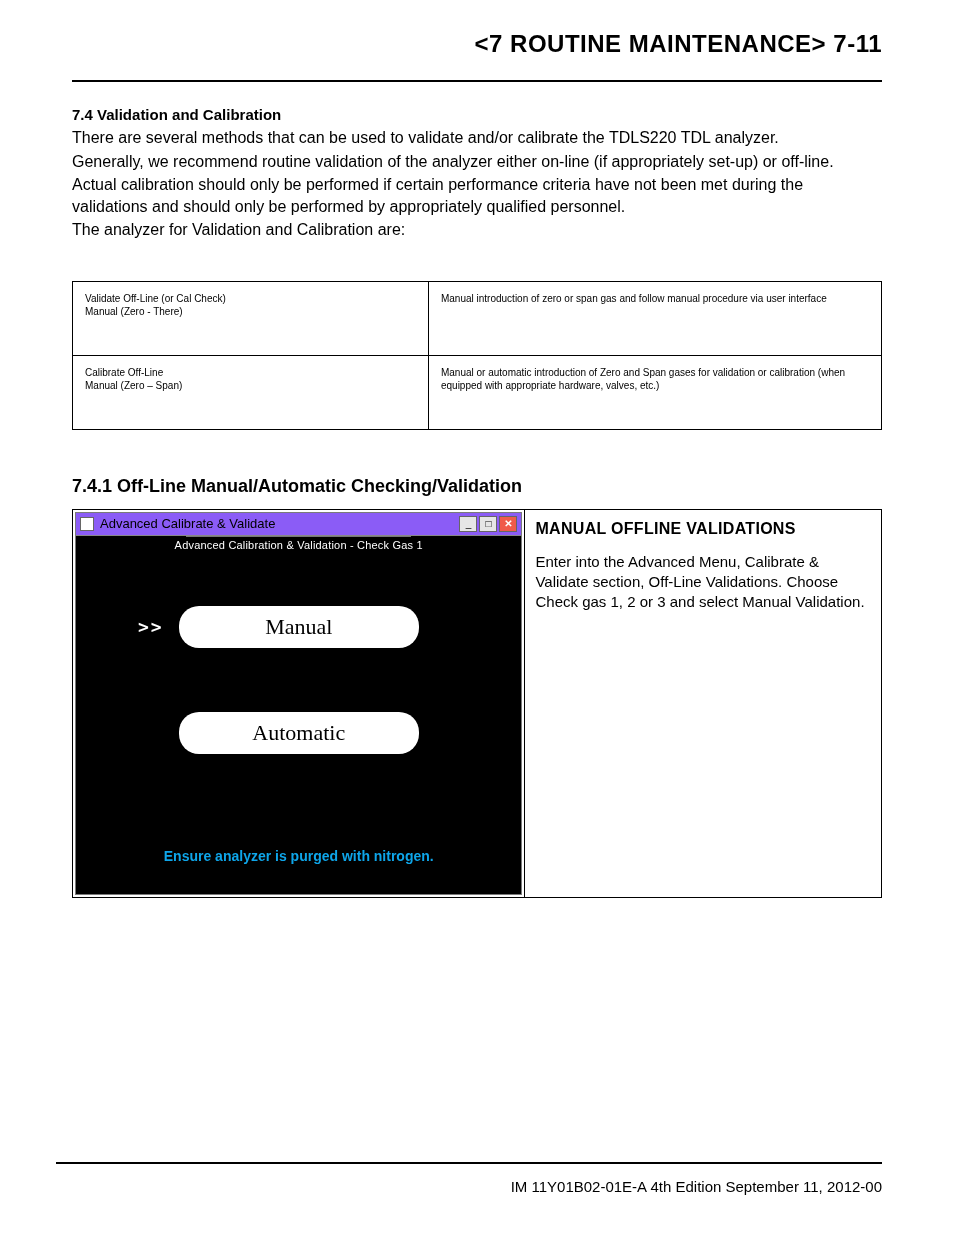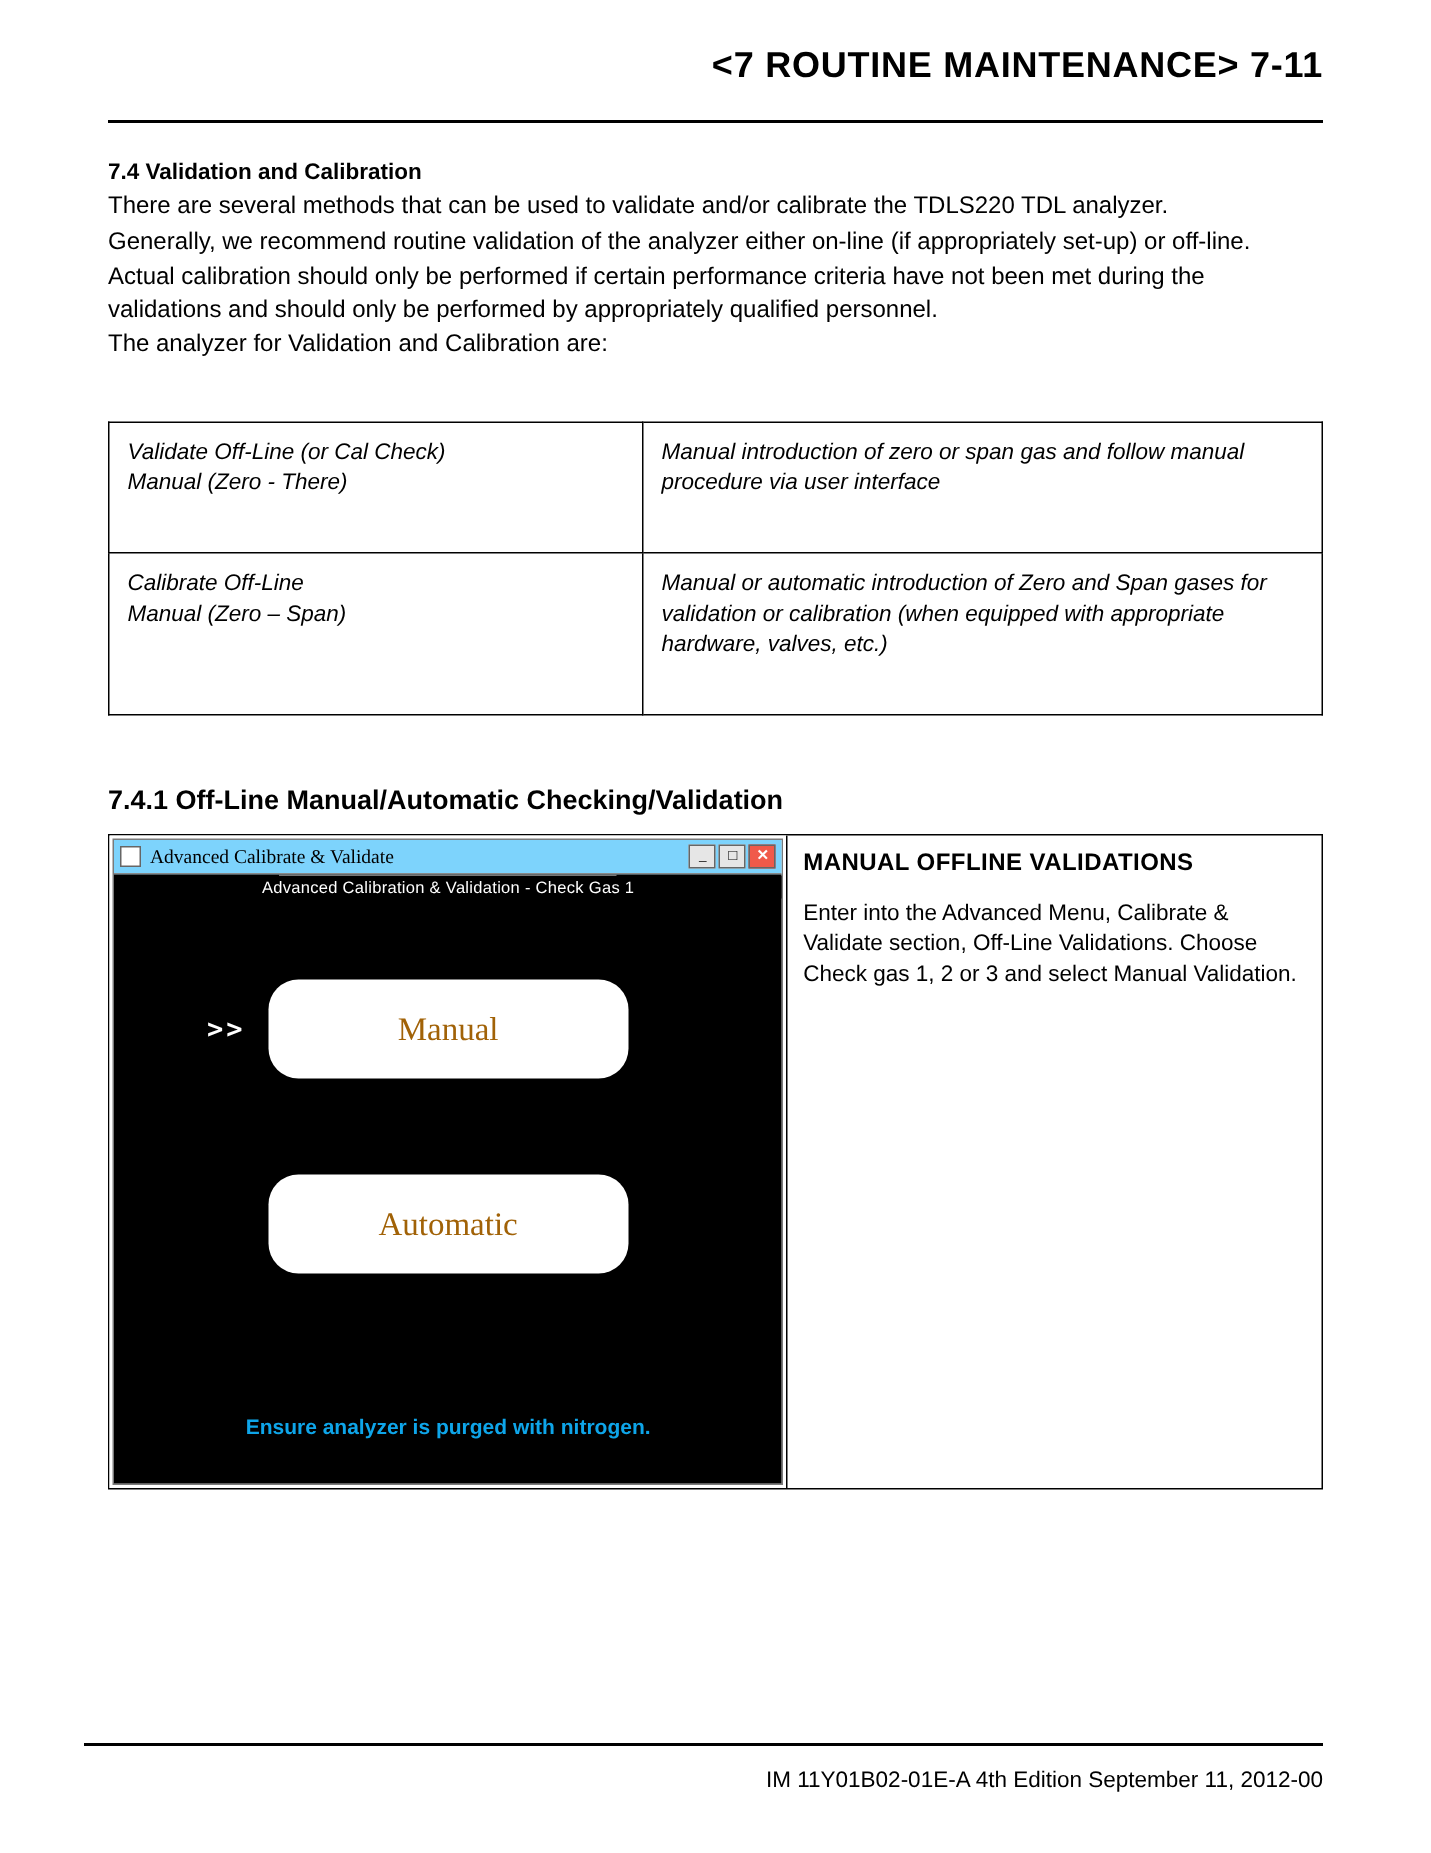--- a/index.html
+++ b/index.html
@@ -31,22 +31,21 @@
   }
   .body-text {
     font-size: 16px;
     line-height: 1.35;
     margin: 0 0 2px 0;
   }
   table.options {
     border-collapse: collapse;
     width: 100%;
     margin: 40px 0 10px 0;
-    font-size: 15px;
-    font-style: italic;
+    font-size: 10px;
   }
   table.options td {
     border: 1px solid #000;
     vertical-align: top;
     padding: 10px 12px 36px 12px;
     line-height: 1.35;
   }
   table.options td:first-child { width: 44%; }
   .subsection-heading {
     font-size: 18px;
@@ -62,27 +61,26 @@
     width: 56%;
     border-right: 1px solid #000;
     padding: 2px;
     background: #fff;
   }
   .dlg {
     border: 1px solid #7a7a7a;
     background: #fff;
   }
   .dlg-titlebar {
-    background: #7dd3fc;
-    display: flex;
-    align-items: flex-start;
+    background: #8b5cf6;
+    display: flex;
+    align-items: center;
     justify-content: space-between;
     padding: 3px 4px;
     border-bottom: 1px solid #888;
-    font-family: Liberation Serif, serif;
   }
   .dlg-title-left {
     display: flex;
     align-items: center;
     gap: 6px;
     font-size: 13px;
   }
   .dlg-sysicon {
     width: 14px;
     height: 14px;
@@ -131,23 +129,23 @@
     position: absolute;
     left: 32px;
     color: #fff;
     font-family: monospace;
     font-size: 18px;
     font-weight: bold;
     letter-spacing: 2px;
   }
   .pill {
     background: #fff;
-    color: #a16207;
+    color: #000000;
     font-size: 22px;
-    padding: 20px 60px;
+    padding: 8px 60px;
     border-radius: 20px;
     min-width: 240px;
     text-align: center;
     font-family: Georgia, 'Times New Roman', serif;
   }
   .dlg-note {
     color: #0ea5e9;
     font-size: 14px;
     font-weight: bold;
     text-align: center;

